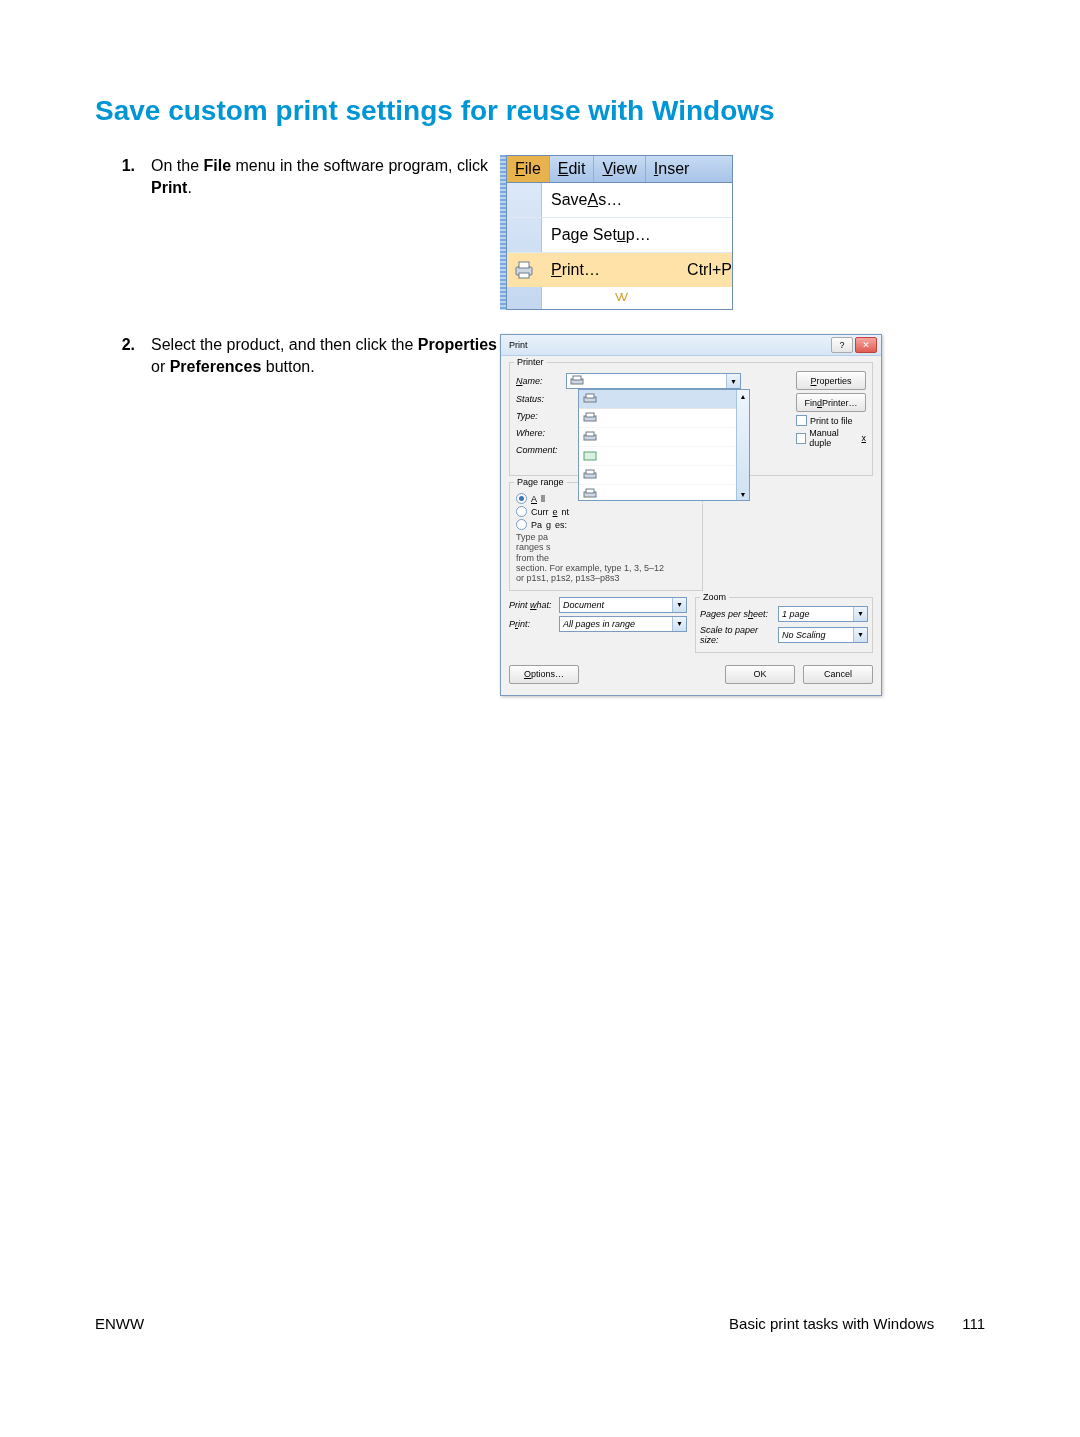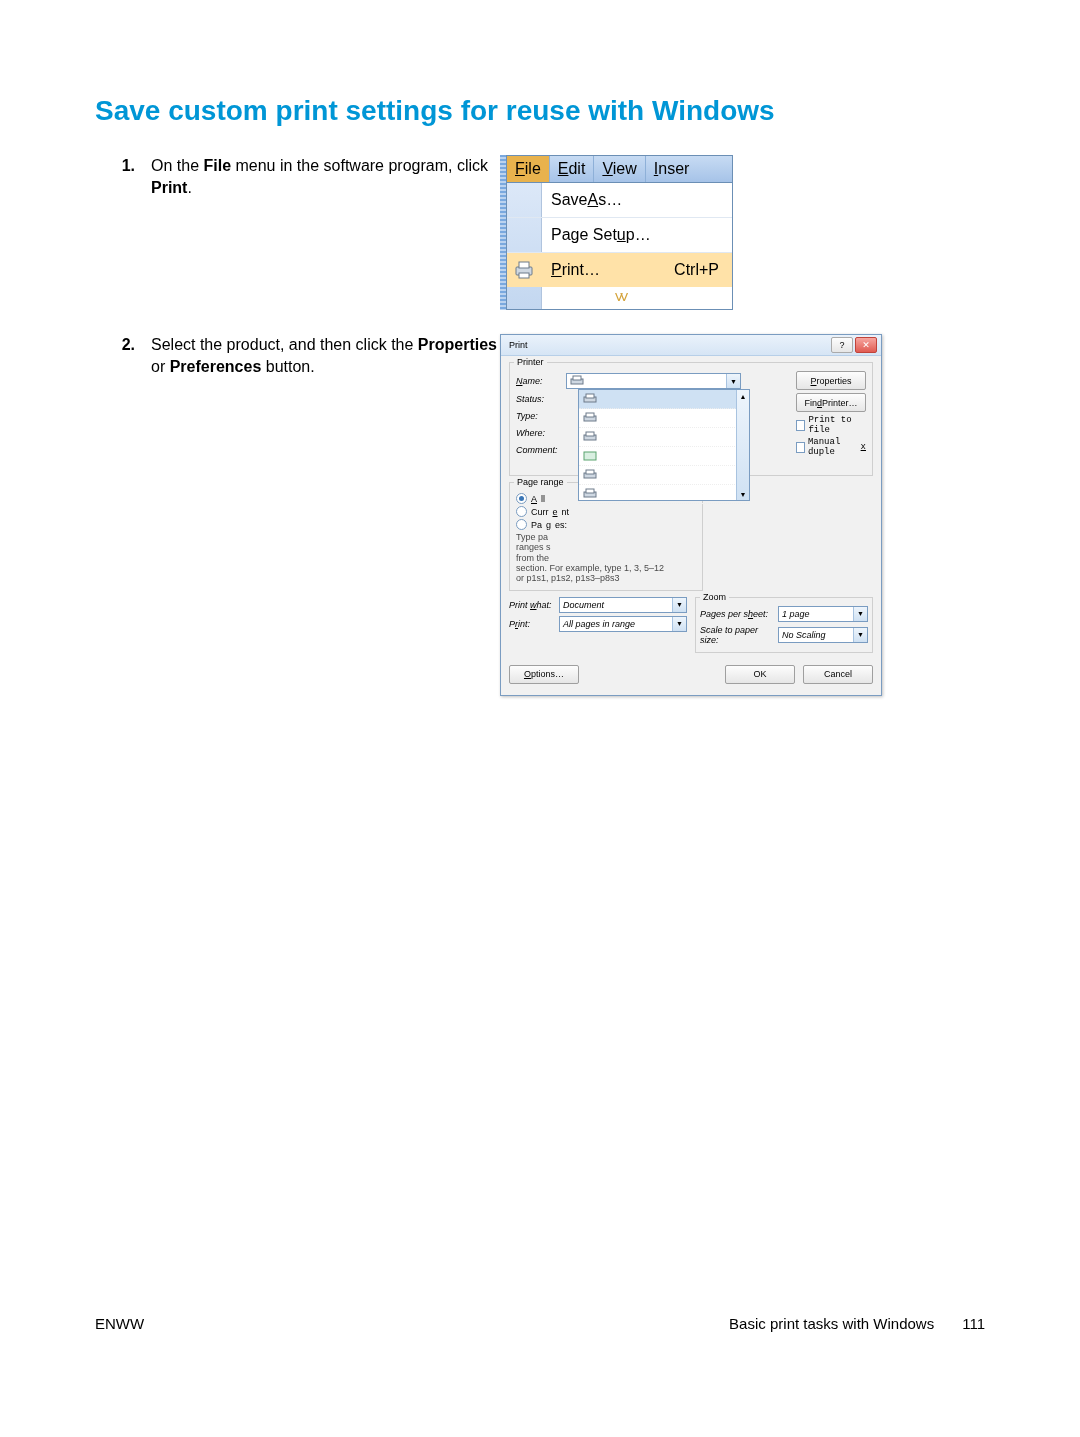--- a/index.html
+++ b/index.html
@@ -85,21 +85,21 @@
   }
   .fm-item {
     position: relative;
     display: flex;
     align-items: center;
     height: 34px;
     padding-left: 44px;
   }
   .fm-item + .fm-item { border-top: 1px solid #e0e8f2; }
   .fm-item.sel { background: #ffe2a8; }
-  .fm-item .kbd { position: absolute; right: 13px; }
+  .fm-item .kbd { position: absolute; right: 0; }
   .fm-expand {
     height: 22px;
     display: flex;
     align-items: center;
     justify-content: center;
     color: #d4a33a;
     font-size: 16px;
     letter-spacing: -4px;
   }
   .fm-printer-icon {
@@ -186,21 +186,21 @@
   }
   .pd-btn {
     width: 68px; height: 17px;
     border: 1px solid #9f9f9f;
     border-radius: 2px;
     background: linear-gradient(#fdfdfd,#e6e6e6);
     display: inline-flex; align-items: center; justify-content: center;
     margin-bottom: 3px;
   }
   .pd-sidebtns { position: absolute; right: 6px; top: 8px; display: flex; flex-direction: column; width: 70px; }
-  .pd-chk { display: flex; align-items: center; gap: 3px; margin-bottom: 2px; font-family: Liberation Mono, monospace; }
+  .pd-chk { display: flex; align-items: center; gap: 3px; margin-bottom: 2px; }
   .pd-chk .box { width: 9px; height: 9px; border: 1px solid #7a9cc1; background: #fff; }
   .pd-radio { display: flex; align-items: center; gap: 4px; margin-bottom: 2px; }
   .pd-radio .dot { width: 9px; height: 9px; border: 1px solid #7a9cc1; border-radius: 50%; background: #fff; position: relative; }
   .pd-radio .dot.on::after { content: ""; position: absolute; inset: 2px; background: #3a76b6; border-radius: 50%; }
   .pd-note { color: #4a4a4a; width: 190px; line-height: 1.15; }
   .pd-dropdown-list {
     position: absolute;
     left: 68px; top: 26px;
     width: 170px;
     border: 1px solid #7a9cc1;

